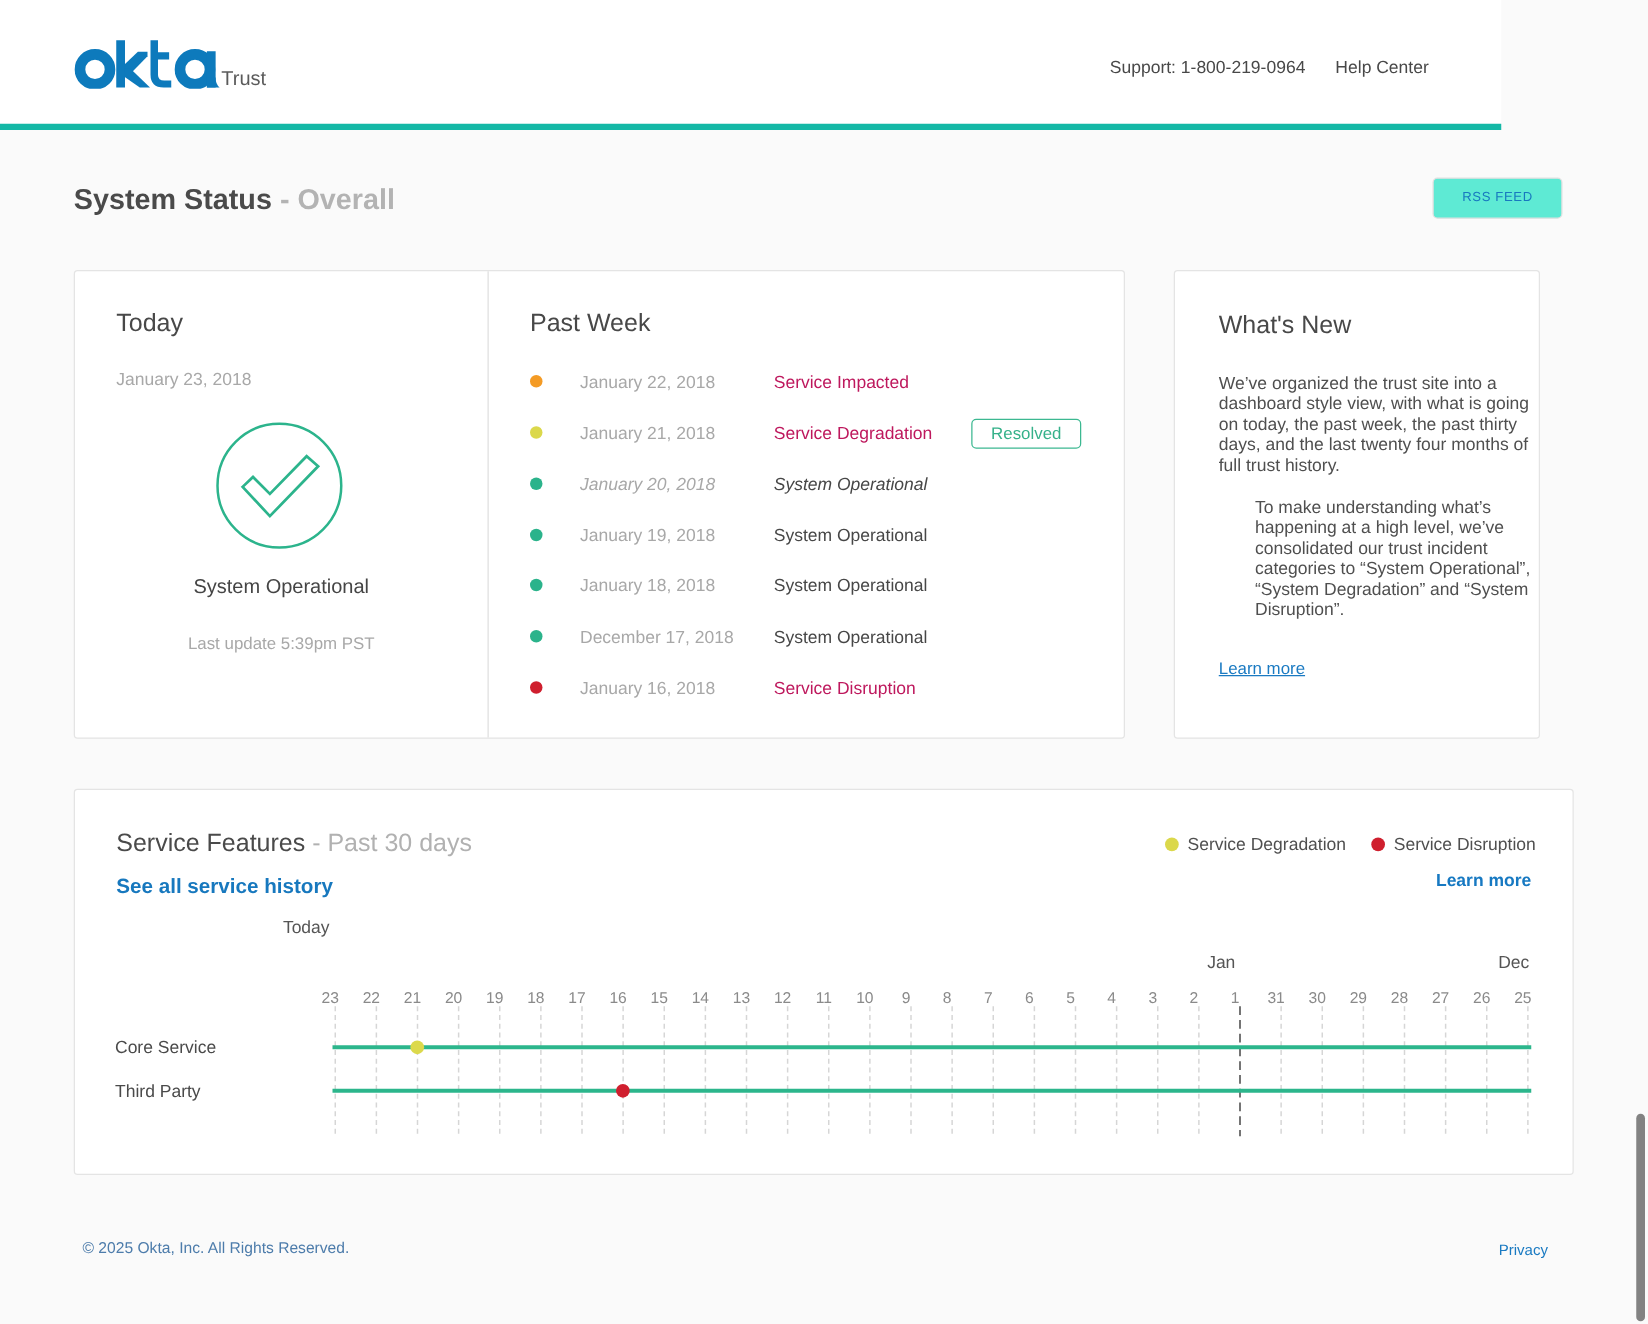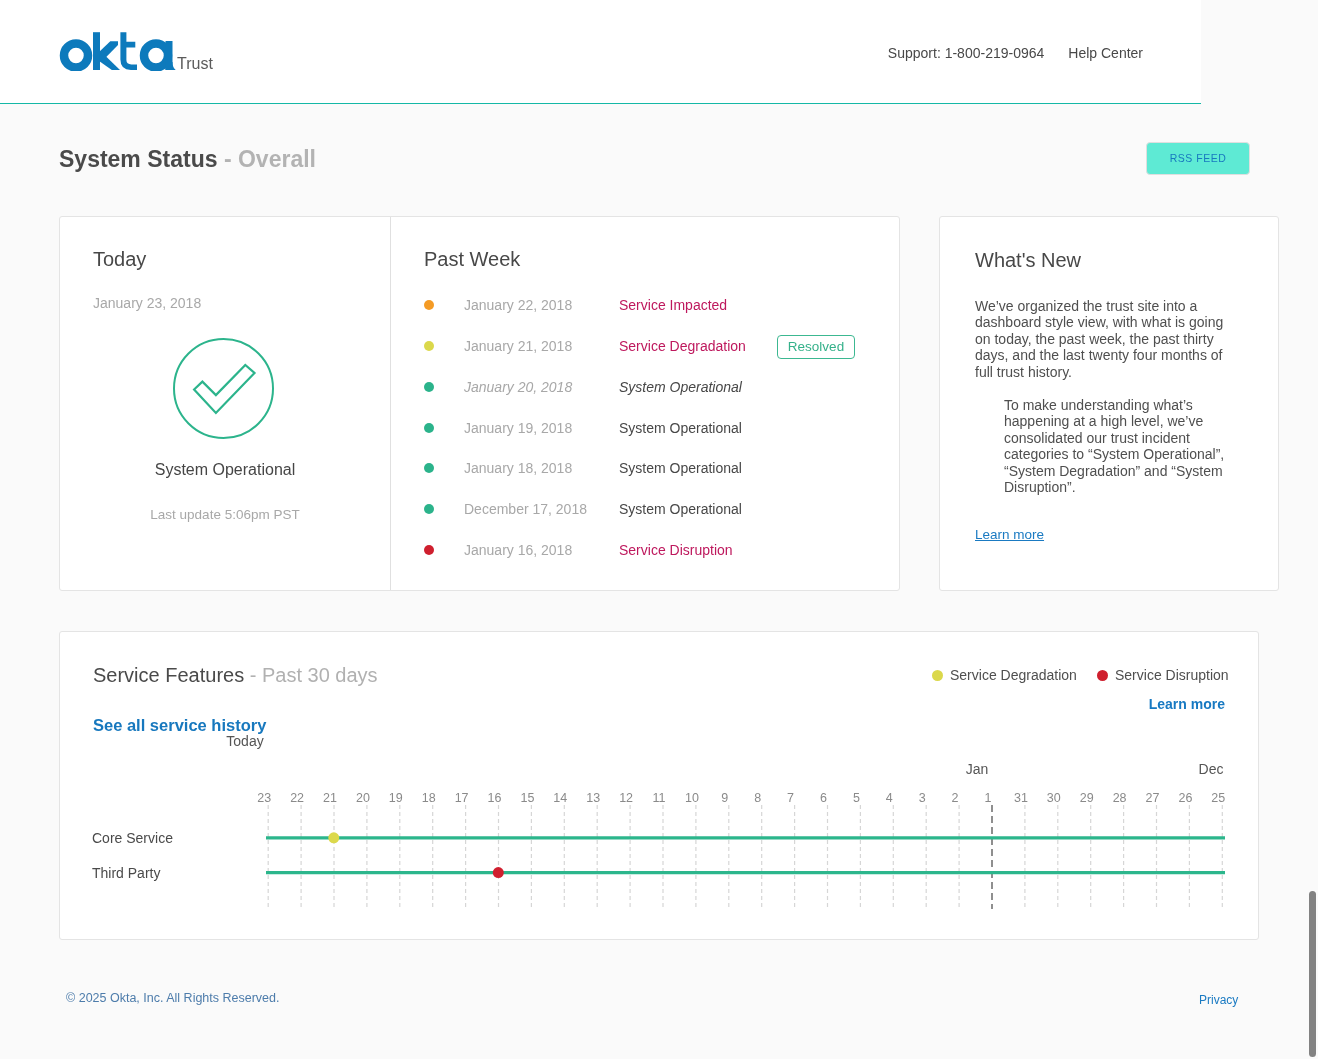--- a/index.html
+++ b/index.html
@@ -1,21 +1,21 @@
 <!DOCTYPE html>
 <html><head>
 <meta charset="utf-8">
 <style>
 * { margin:0; padding:0; box-sizing:border-box; }
 html,body { width:1318px; height:1059px; overflow:hidden; }
 body { background:#fafafa; font-family:"Liberation Sans", sans-serif; position:relative; }
 .card { position:absolute; background:#fff; border:1px solid #e4e4e4; border-radius:3px; }
 
 
-#header { position:absolute; left:0; top:0; width:1201px; height:104px; background:#fff; border-bottom:1px solid #14b8a6;text-decoration:underline; }
+#header { position:absolute; left:0; top:0; width:1201px; height:104px; background:#fff; border-bottom:5px solid #14b8a6;text-decoration:underline; }
 #logo { position:absolute; left:58px; top:29px; }
 #trust { position:absolute; left:177px; top:55px; font-size:16px; color:#5b5b5b; }
 #hdr-right { position:absolute; top:45px; right:58px; font-size:14px; color:#484848; }
 #hdr-right span.gap { display:inline-block; width:24px; }
 
 
 #h1 { position:absolute; left:59px; top:146px; font-size:23px; font-weight:bold; color:#4a4a4a; }
 #h1 span { color:#b3b3b3; }
 #rss { position:absolute; left:1146px; top:142px; width:104px; height:33px; background:#5eead4; border:1px solid #dfdfdf; border-radius:4px; color:#1879bf; font-size:10.5px; letter-spacing:0.5px; text-align:center; line-height:31px; }
 
@@ -31,32 +31,32 @@
 #pw-title { position:absolute; left:364px; top:31px; font-size:20px; color:#484848; }
 .pw-row { position:absolute; left:364px; height:20px; width:460px; white-space:nowrap; }
 .pw-dot { position:absolute; left:0px; top:5px; width:10px; height:10px; border-radius:50%; }
 .pw-date { position:absolute; left:40px; top:0; font-size:14px; color:#a8a8a8; line-height:20px; }
 .pw-status { position:absolute; left:195px; top:0; font-size:14px; font-weight:normal; line-height:20px; color:#474747; }
 .pw-status.lnk { color:#be185d; }
 .dot-orange { background:#f49b25; }
 .dot-yellow { background:#dbd84b; }
 .dot-green { background:#2bb38b; }
 .dot-red { background:#cf1f2e; }
-#resolved { position:absolute; left:717px; top:118px; width:78px; height:24px; border:1px solid #3cb891; border-radius:4px; color:#35b18a; font-size:13.5px; text-align:center; line-height:22px; }
-
-#card2 { left:939px; top:216px; width:340px; height:375px; }
+#resolved { position:absolute; left:717px; top:118px; width:88px; height:24px; border:1px solid #3cb891; border-radius:4px; color:#35b18a; font-size:13.5px; text-align:center; line-height:22px; }
+
+#card2 { left:939px; top:216px; width:293px; height:375px; }
 #wn-title { position:absolute; left:35px; top:32px; font-size:20px; color:#484848; }
 .wn-p { position:absolute; left:35px; font-size:14px; line-height:16.4px; color:#4f4f4f; }
 #wn-learn { position:absolute; left:35px; top:310px; font-size:13.5px; color:#1a7ac2; text-decoration:underline; }
 
 
 #card3 { left:59px; top:631px; width:1200px; height:309px; }
 #sf-title { position:absolute; left:33px; top:32px; font-size:20px; color:#4a4a4a; }
 #sf-title span { color:#b1b1b1; }
-#sf-seeall { position:absolute; left:33px; top:84px; font-size:16.5px; font-weight:bold; color:#1778be; }
+#sf-seeall { position:absolute; left:33px; top:68px; font-size:16.5px; font-weight:bold; color:#1778be; }
 #sf-learn { position:absolute; right:33px; top:64px; font-size:14px; font-weight:bold; color:#1779c2; }
 .legend { position:absolute; top:35px; font-size:14px; color:#4f4f4f; }
 .legend .ldot { display:inline-block; width:11px; height:11px; border-radius:50%; vertical-align:-1px; margin-right:7px; }
 
 
 #foot-copy { position:absolute; left:66px; top:991px; font-size:12.5px; color:#4d7cab; }
 #foot-privacy { position:absolute; left:1199px; top:993px; font-size:12px; font-weight:500; color:#1a7ac2; }
 
 
 #scrollthumb { position:absolute; left:1309px; top:891px; width:7px; height:166px; background:#828282; border-radius:4px; }
@@ -88,21 +88,21 @@
 
 <div class="card" id="card1">
   <div id="divider"></div>
   <div id="today-title">Today</div>
   <div id="today-date">January 23, 2018</div>
   <svg id="check" width="105" height="105" viewBox="0 0 105 105">
     <circle cx="52.5" cy="52.5" r="49.5" fill="none" stroke="#2cb48c" stroke-width="2"></circle>
     <polygon points="23.1,53.5 31.4,45.6 44.9,59.1 74.3,29.0 83.5,37.0 44.9,76.9" fill="none" stroke="#2cb48c" stroke-width="2.2"></polygon>
   </svg>
   <div id="sysop">System Operational</div>
-  <div id="lastup">Last update 5:06pm PST</div>
+  <div id="lastup">Last update 5:39pm PST</div>
 
   <div id="pw-title">Past Week</div>
   <div class="pw-row" style="top:78px;">
       <span class="pw-dot dot-orange"></span>
       <span class="pw-date">January 22, 2018</span>
       <span class="pw-status lnk">Service Impacted</span>
     </div>
   <div class="pw-row" style="top:119px;">
       <span class="pw-dot dot-yellow"></span>
       <span class="pw-date">January 21, 2018</span>

